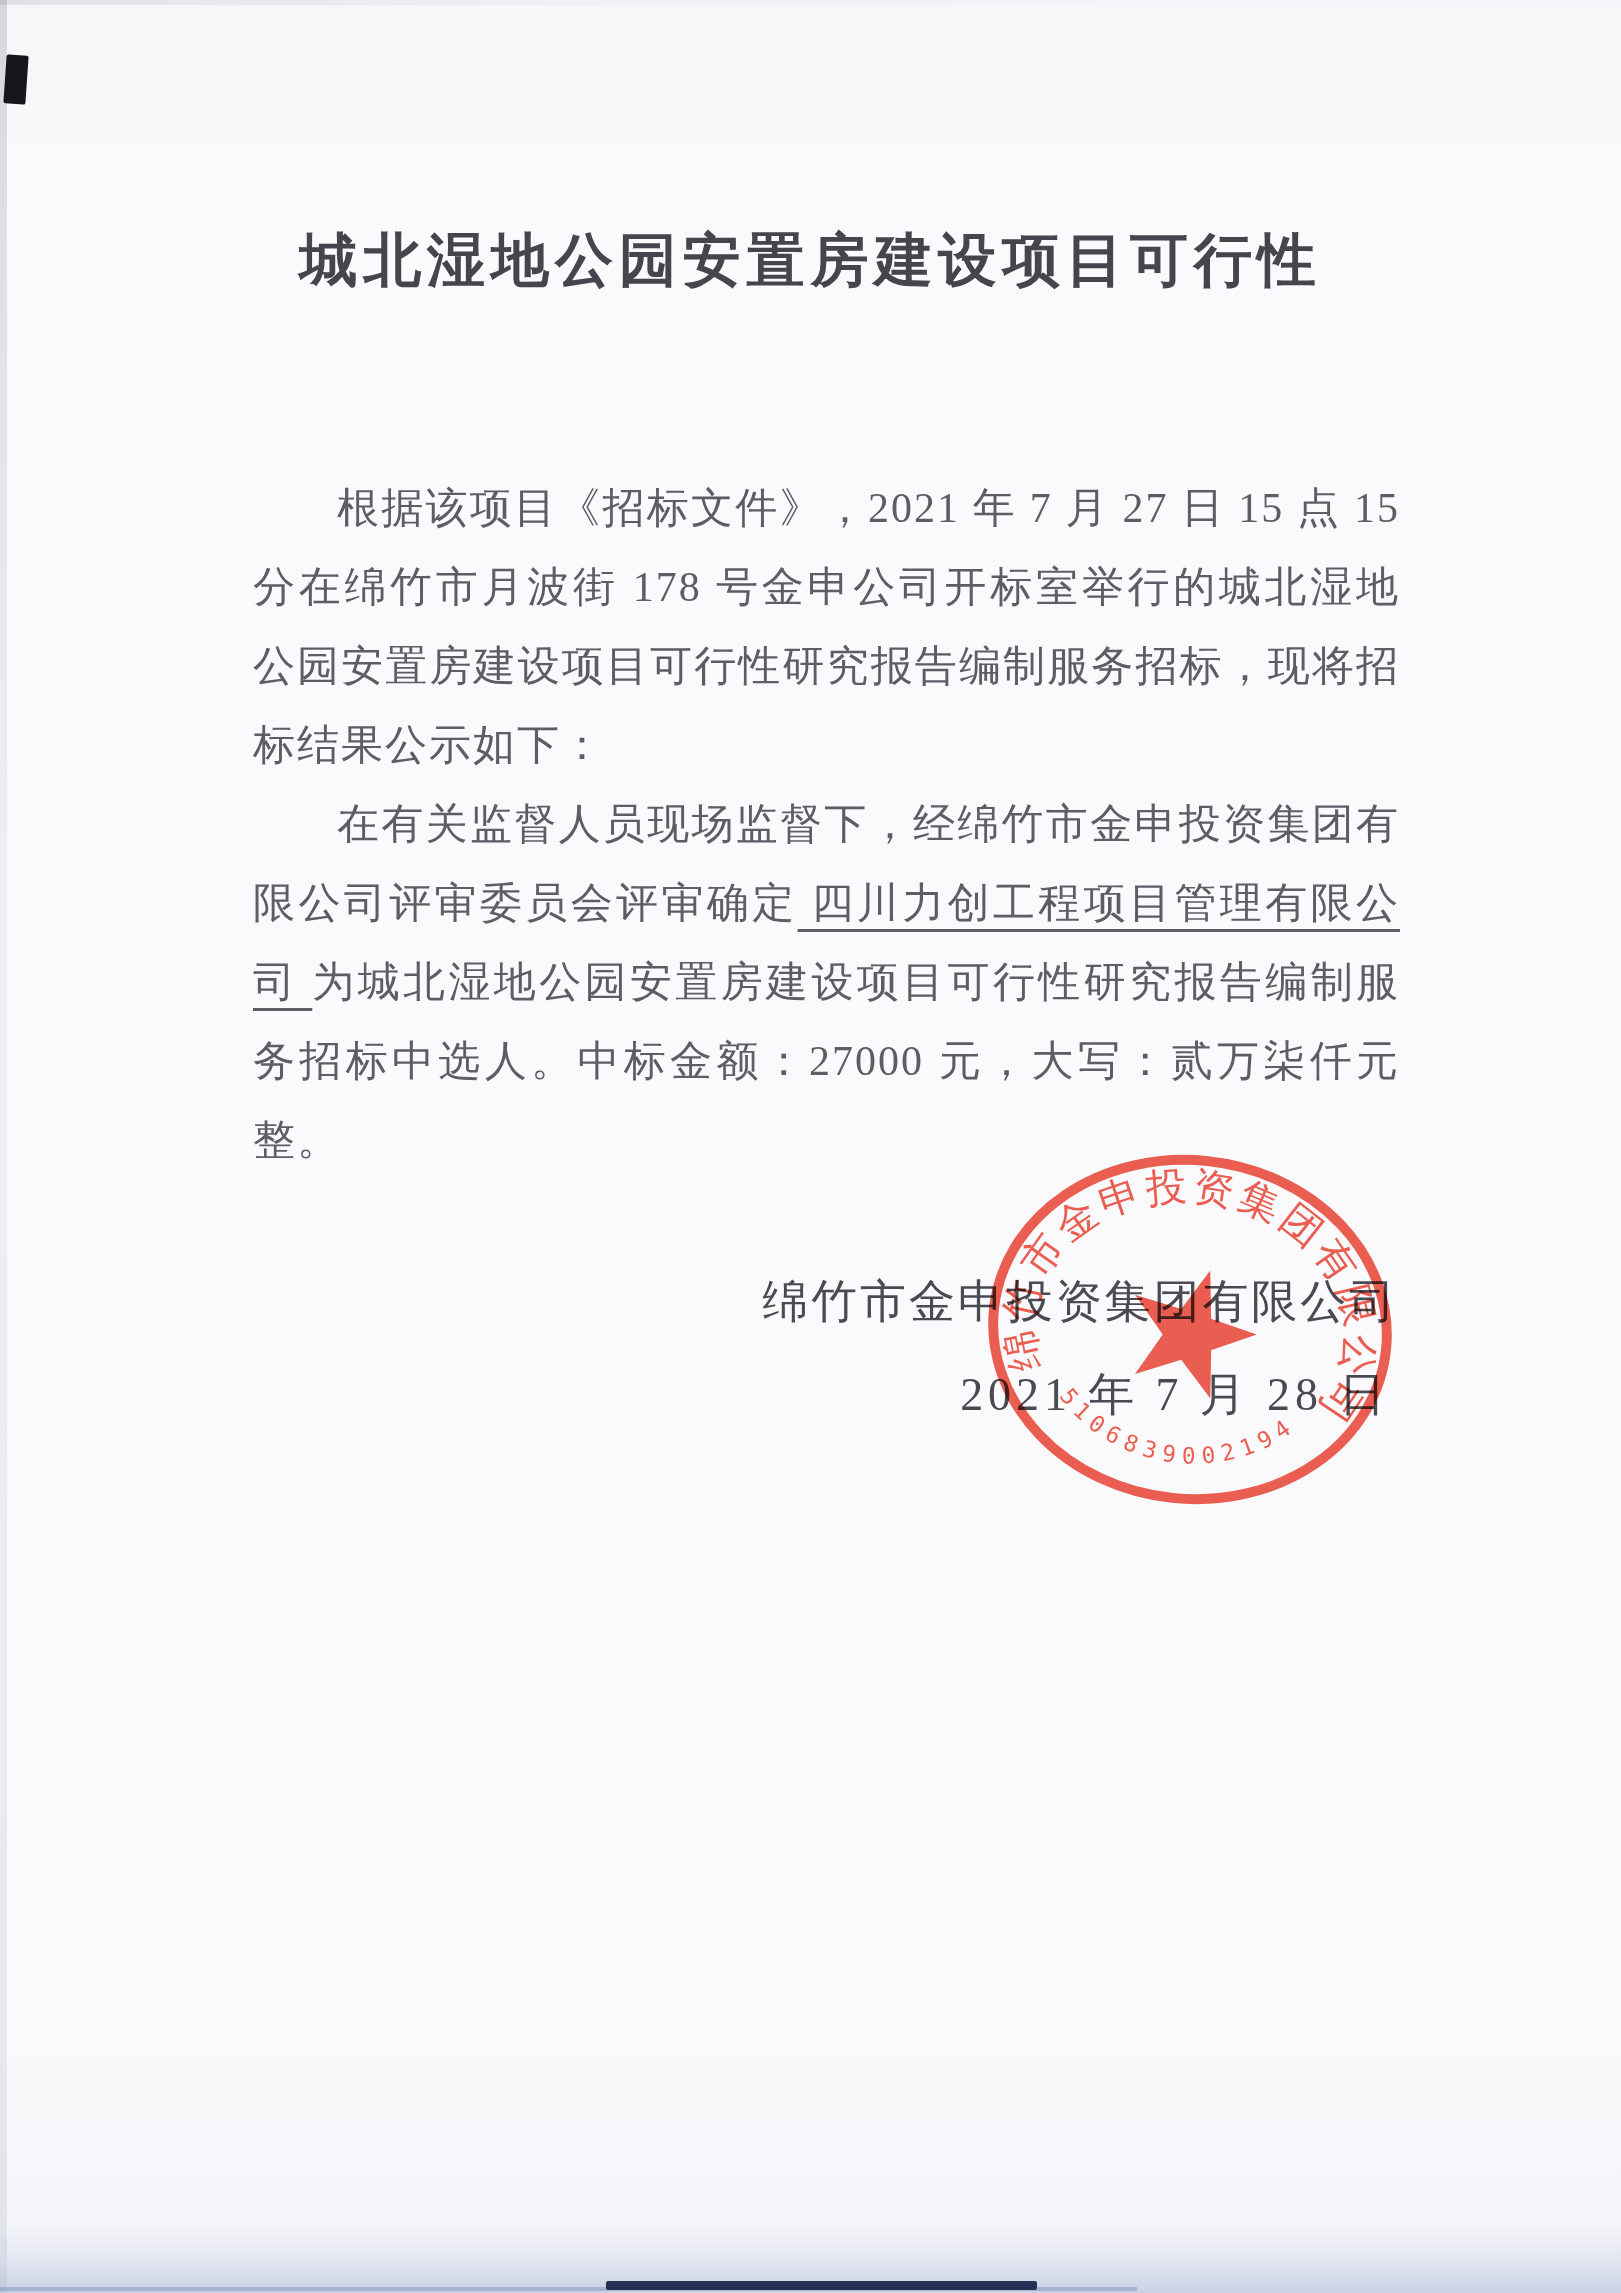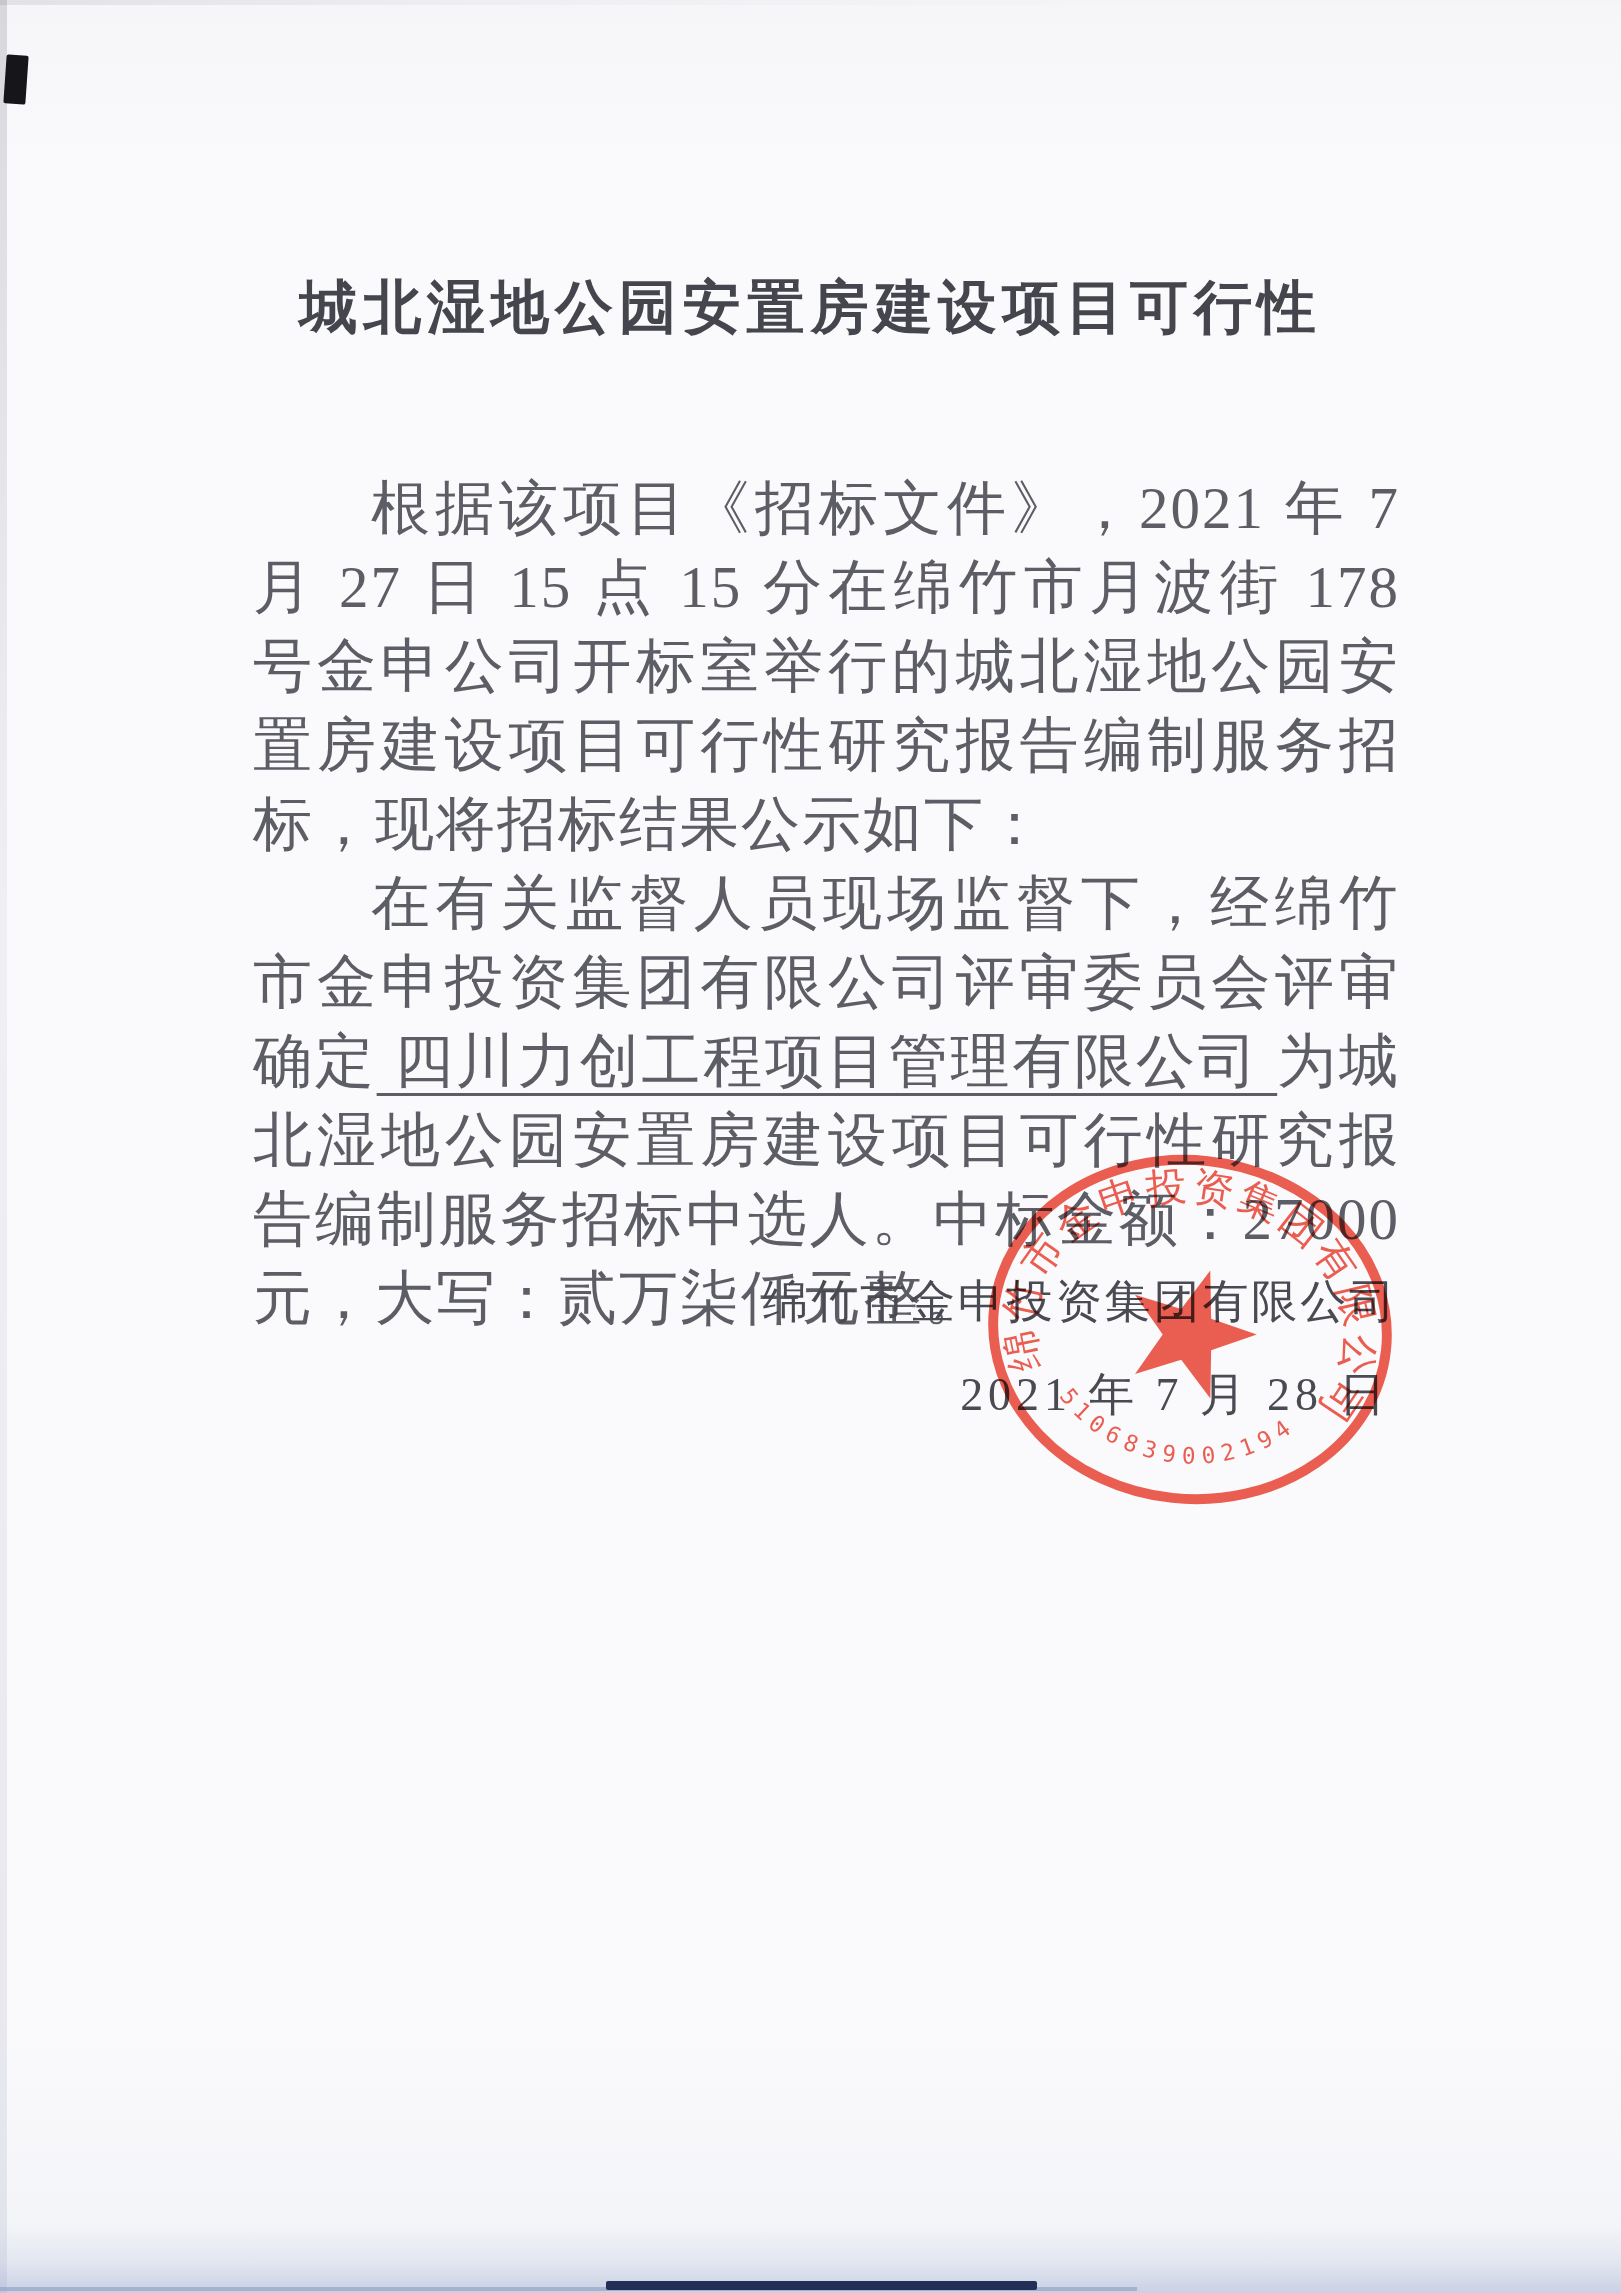--- a/index.html
+++ b/index.html
@@ -66,31 +66,30 @@
     padding-top: 220px;
     text-align: center;
     color: #45454e;
     font-family: "Liberation Sans", sans-serif;
     font-weight: bold;
   }
   .title-line {
     font-size: 58px;
     line-height: 80px;
     letter-spacing: 5.9px;
-    margin-top: 47px;
   }
 
   
   .body-block {
     position: absolute;
     left: 253px;
     top: 469px;
     width: 1147px;
     color: #5d5d66;
-    font-size: 59px;
+    font-size: 42px;
     line-height: 79px;
     letter-spacing: 2px;
     text-align: justify;
   }
   .body-block p {
     margin: 0;
     text-indent: 2em;
   }
   .winner-underline {
     text-decoration: underline;

